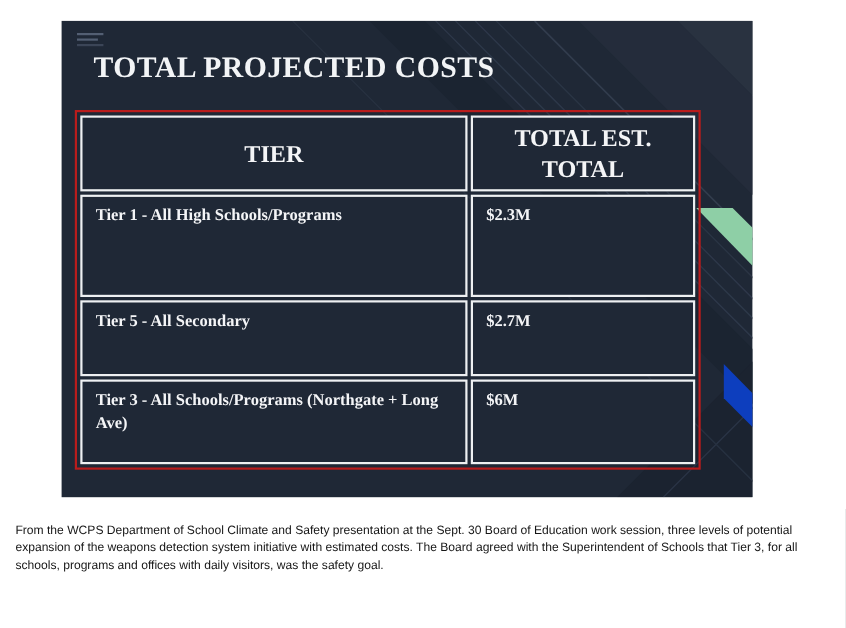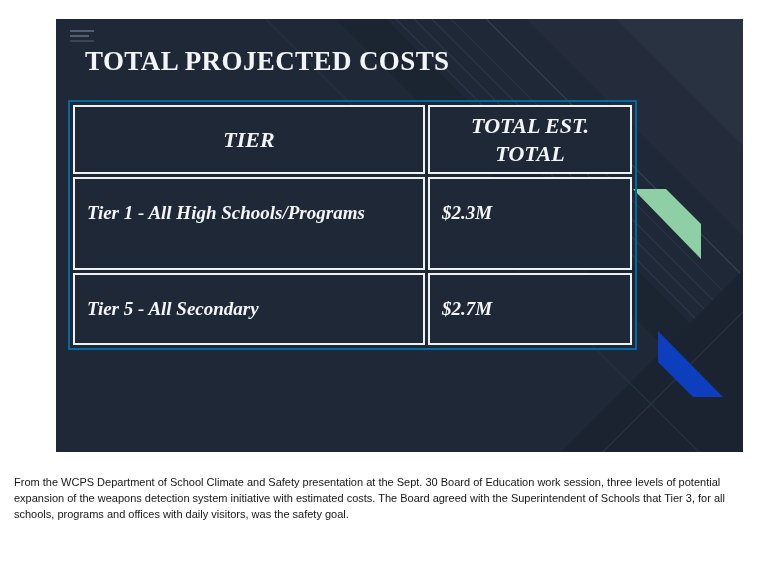--- a/index.html
+++ b/index.html
@@ -2,46 +2,45 @@
 <html><head>
 <meta charset="utf-8">
 <style>
   html,body{margin:0;padding:0;}
   body{
     width:769px;height:571px;position:relative;background:#ffffff;
     font-family:"Liberation Sans",sans-serif;overflow:hidden;
   }
   
   .slide{
-    position:absolute;left:56px;top:19px;width:687px;height:433px;
+    position:absolute;left:56px;top:19px;width:628px;height:433px;
     background:#1f2836;overflow:hidden;
   }
   .slide-deco{position:absolute;left:0;top:0;pointer-events:none;}
   .menu-icon{position:absolute;left:14px;top:11px;width:24px;}
   .menu-icon span{display:block;height:2px;margin-bottom:3px;background:rgba(125,140,165,.55);}
   .menu-icon span:nth-child(2){width:19px;}
   .menu-icon span:nth-child(3){background:rgba(125,140,165,.30);}
   .slide-title{
     position:absolute;left:29px;top:27px;width:600px;
     font-family:"Liberation Serif",serif;font-weight:bold;font-size:27px;
     letter-spacing:.4px;color:#f2f4f6;white-space:nowrap;
   }
   
   table.cost-table{
     position:absolute;left:12px;top:81px;width:562px;
-    border-collapse:separate;border-spacing:3px;border:2px solid #0369a1;
+    border-collapse:separate;border-spacing:3px;border:2px solid #b91c1c;
     table-layout:fixed;
-    font-style:italic;
   }
   .cost-table th,.cost-table td{
     border:2px solid #eef0f2;box-sizing:border-box;background:#1f2836;
     color:#f4f5f7;font-family:"Liberation Serif",serif;font-weight:bold;
   }
   .cost-table th{font-size:22px;text-align:center;vertical-align:middle;height:69px;line-height:1.25;padding:2px 8px;}
-  .cost-table td{font-size:19px;vertical-align:top;text-align:left;padding:21px 12px;line-height:1.38;}
+  .cost-table td{font-size:15px;vertical-align:top;text-align:left;padding:7px 12px;line-height:1.38;}
   .cost-table col.c1{width:352px;}
   .cost-table col.c2{width:204px;}
   .cost-table tr.r1 td{height:93px;}
   .cost-table tr.r2 td{height:69px;}
   .cost-table tr.r3 td{height:77px;}
   
   .caption{
     position:absolute;left:14px;top:464px;width:736px;
     font-size:11px;line-height:1.45;color:#161616;
   }
@@ -92,17 +91,21 @@
       <th>TOTAL EST. TOTAL</th>
     </tr>
     <tr class="r1">
       <td>Tier 1 - All High Schools/Programs</td>
       <td>$2.3M</td>
     </tr>
     <tr class="r2">
       <td>Tier 5 - All Secondary</td>
       <td>$2.7M</td>
     </tr>
+    <tr class="r3">
+      <td>Tier 3 - All Schools/Programs (Northgate + Long Ave)</td>
+      <td>$6M</td>
+    </tr>
   </tbody>
     </table>
 </div>
 
 <p class="caption">From the WCPS Department of School Climate and Safety presentation at the Sept. 30 Board of Education work session, three levels of potential expansion of the weapons detection system initiative with estimated costs. The Board agreed with the Superintendent of Schools that Tier 3, for all schools, programs and offices with daily visitors, was the safety goal.</p>
 
 </body></html>

